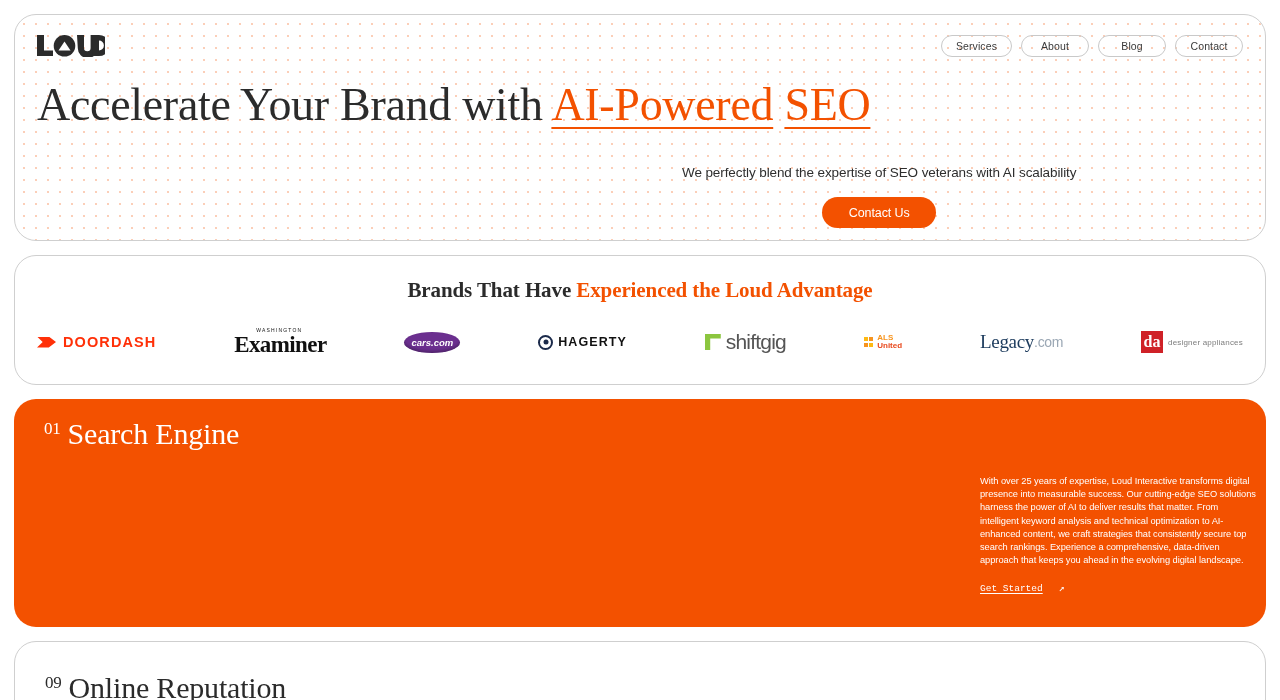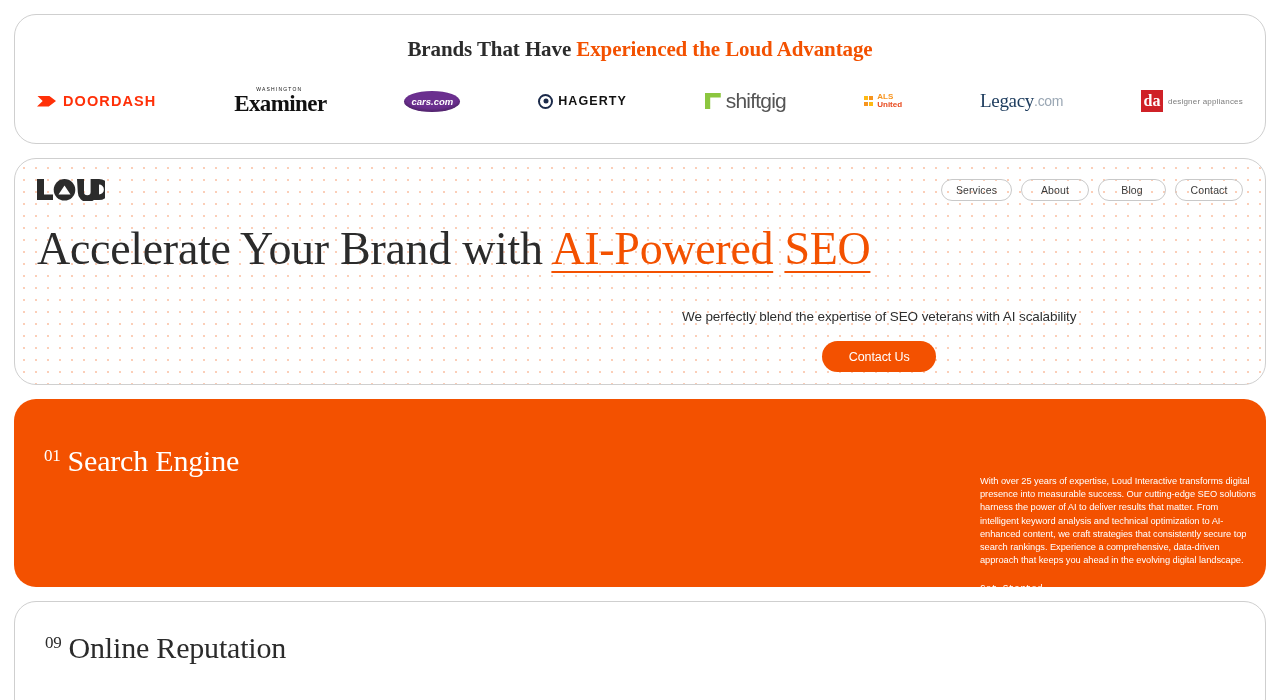--- a/index.html
+++ b/index.html
@@ -183,21 +183,21 @@
     font-size: 16px; font-weight: bold; font-family: "Liberation Serif", serif;
   }
   .b-da .lbl { font-size: 8px; color: #7d7d7d; letter-spacing: 0.2px; }
 
   
   .svc {
     border-radius: 22px;
     position: relative;
     overflow: hidden;
   }
-  .svc-orange { background: #f35100; height: 188px; padding: 44px 0 0 0; }
+  .svc-orange { background: #f35100; height: 228px; padding: 17px 0 0 0; }
   .svc-white {
     background: #fff; border: 1px solid #cfcfcf;
     height: 120px; padding: 28px 0 0 0;
   }
 
   .svc-title {
     font-family: "Liberation Serif", serif;
     font-size: 30px;
     line-height: 1.22;
     font-weight: 400;
@@ -229,20 +229,53 @@
     color: #fff;
     font-family: Liberation Mono, monospace;
   }
   .svc-link .lbl { text-decoration: underline; text-underline-offset: 2px; }
   .svc-link .arrow { font-size: 10px; }
 </style>
 </head>
 <body>
 
 <div class="page">
+
+  <section class="card hero">
+    <div class="dots"></div>
+    <div class="hero-inner">
+
+      <div class="topbar">
+        <div class="logo">
+          <svg width="68" height="22" viewBox="0 0 68 22" aria-hidden="true">
+            <path d="M0 0 H7 V15.5 H16 V21 H0 Z" fill="#2b2b2b"></path>
+            <circle cx="27.5" cy="10.8" r="10.8" fill="#2b2b2b"></circle>
+            <path d="M21.5 15.5 L27.5 6.5 L33.5 15.5 Z" fill="#ffffff"></path>
+            <path d="M40 0 H47 V13 a3.3 3.3 0 0 0 6.6 0 V0 H60.6 V13.2 a9.9 9.9 0 0 1 -19.8 0 Z" fill="#2b2b2b"></path>
+            <path d="M55.5 0 H62 a10.5 10.5 0 0 1 0 21 H55.5 Z M62 5.6 V15.4 a4.9 4.9 0 0 0 0 -9.8 Z" fill="#2b2b2b"></path>
+          </svg>
+        </div>
+
+        <nav class="nav">
+          <div class="nav-pill">Services</div>
+          <div class="nav-pill">About</div>
+          <div class="nav-pill">Blog</div>
+          <div class="nav-pill">Contact</div>
+        </nav>
+      </div>
+
+      <h1 class="hero-title"><span>Accelerate Your Brand with </span><span class="hl">AI-Powered</span><span> </span><span class="hl">SEO</span></h1>
+
+      <div class="hero-right">
+        <p class="hero-sub">We perfectly blend the expertise of SEO veterans with AI scalability</p>
+        <button class="cta">Contact Us</button>
+      </div>
+
+    </div>
+  </section>
 
   <section class="card brands">
     <h2 class="brands-heading"><span>Brands That Have </span><span class="hl">Experienced the Loud Advantage</span></h2>
 
     <div class="logo-row">
 
       <div class="brand b-doordash">
         <span class="mark"></span>
         <span class="bd-text">DOORDASH</span>
       </div>
@@ -285,53 +318,20 @@
       </div>
 
       <div class="brand b-da">
         <span class="box">da</span>
         <span class="lbl">designer appliances</span>
       </div>
 
     </div>
   </section>
 
-  <section class="card hero">
-    <div class="dots"></div>
-    <div class="hero-inner">
-
-      <div class="topbar">
-        <div class="logo">
-          <svg width="68" height="22" viewBox="0 0 68 22" aria-hidden="true">
-            <path d="M0 0 H7 V15.5 H16 V21 H0 Z" fill="#2b2b2b"></path>
-            <circle cx="27.5" cy="10.8" r="10.8" fill="#2b2b2b"></circle>
-            <path d="M21.5 15.5 L27.5 6.5 L33.5 15.5 Z" fill="#ffffff"></path>
-            <path d="M40 0 H47 V13 a3.3 3.3 0 0 0 6.6 0 V0 H60.6 V13.2 a9.9 9.9 0 0 1 -19.8 0 Z" fill="#2b2b2b"></path>
-            <path d="M55.5 0 H62 a10.5 10.5 0 0 1 0 21 H55.5 Z M62 5.6 V15.4 a4.9 4.9 0 0 0 0 -9.8 Z" fill="#2b2b2b"></path>
-          </svg>
-        </div>
-
-        <nav class="nav">
-          <div class="nav-pill">Services</div>
-          <div class="nav-pill">About</div>
-          <div class="nav-pill">Blog</div>
-          <div class="nav-pill">Contact</div>
-        </nav>
-      </div>
-
-      <h1 class="hero-title"><span>Accelerate Your Brand with </span><span class="hl">AI-Powered</span><span> </span><span class="hl">SEO</span></h1>
-
-      <div class="hero-right">
-        <p class="hero-sub">We perfectly blend the expertise of SEO veterans with AI scalability</p>
-        <button class="cta">Contact Us</button>
-      </div>
-
-    </div>
-  </section>
-
   <section class="svc svc-orange">
     <h3 class="svc-title">
       <span class="num">01</span><span>Search Engine</span><br>
     </h3>
 
     <div class="svc-body">
       <p>With over 25 years of expertise, Loud Interactive transforms digital presence into measurable success. Our cutting-edge SEO solutions harness the power of AI to deliver results that matter. From intelligent keyword analysis and technical optimization to AI-enhanced content, we craft strategies that consistently secure top search rankings. Experience a comprehensive, data-driven approach that keeps you ahead in the evolving digital landscape.</p>
       <a class="svc-link">
         <span class="lbl">Get Started</span>
         <span class="arrow">↗</span>

